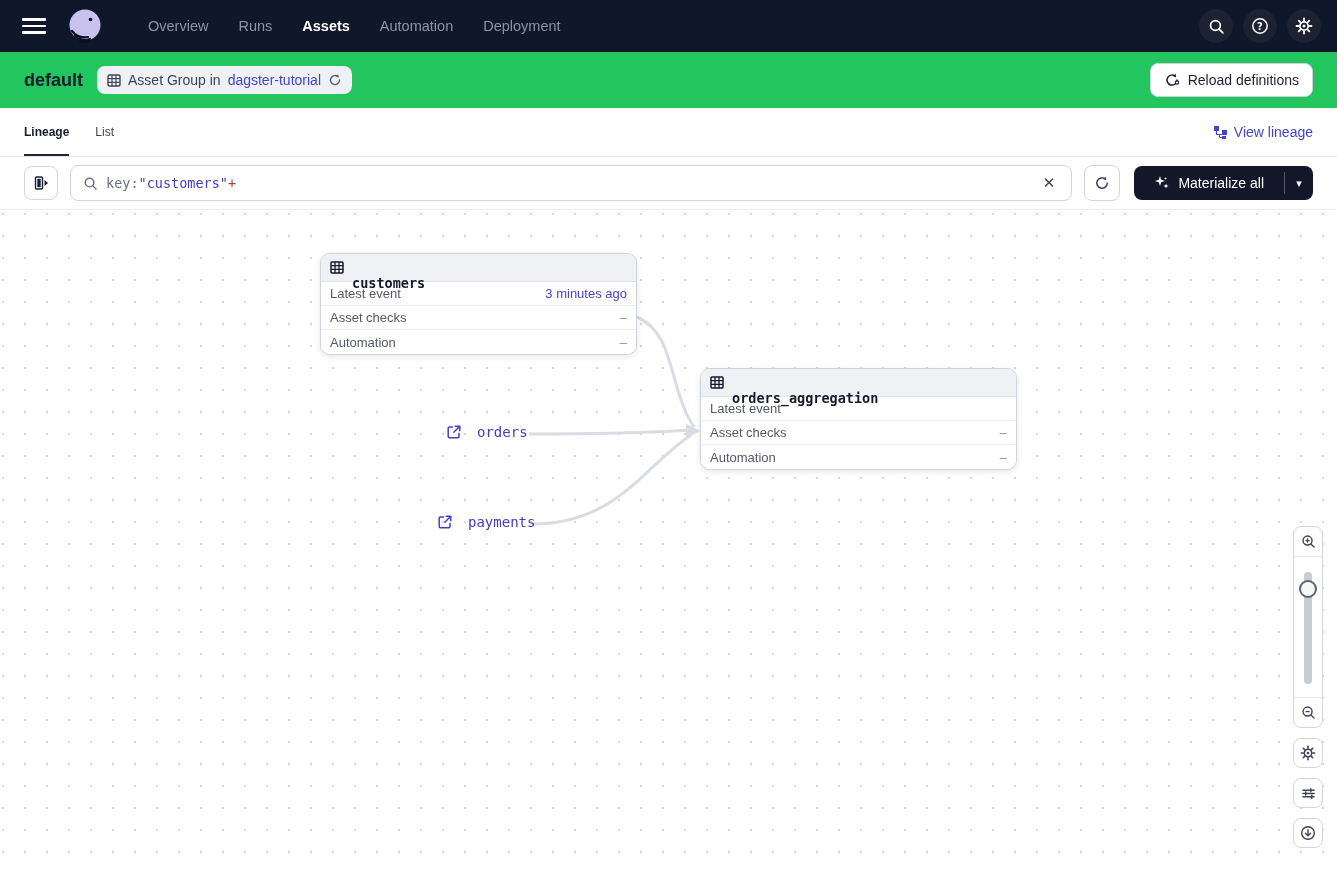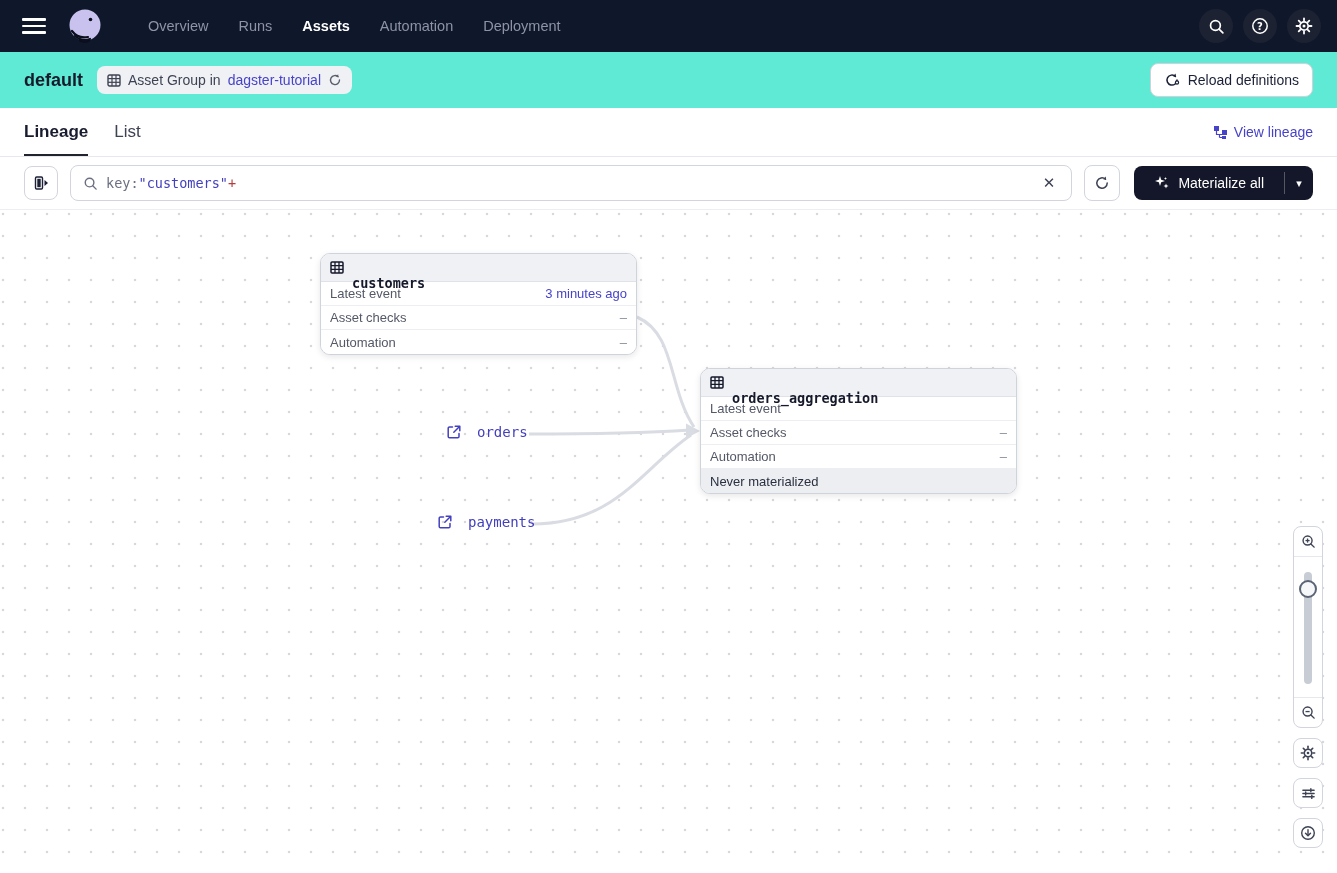--- a/index.html
+++ b/index.html
@@ -10,29 +10,29 @@
   .hamburger { width:24px; height:24px; display:flex; flex-direction:column; justify-content:center; gap:4px; margin:0 12px 0 6px; cursor:pointer; }
   .hamburger span { display:block; height:2.5px; background:#fff; border-radius:1px; }
   .logo { width:38px; height:38px; margin-left:8px; }
   .nav-links { display:flex; gap:30px; margin-left:44px; }
   .nav-link { font-size:14.5px; color:#8e93a6; cursor:pointer; }
   .nav-link.active { color:#fff; font-weight:700; }
   .nav-actions { margin-left:auto; display:flex; gap:10px; }
   .nav-icon-btn { width:34px; height:34px; border-radius:50%; background:#1d2232; display:flex; align-items:center; justify-content:center; cursor:pointer; }
 
   
-  .page-header { height:56px; display:flex; align-items:center; padding:0 24px; gap:14px; background:#5eead4; }
+  .page-header { height:56px; display:flex; align-items:center; padding:0 24px; gap:14px; background:#22c55e; }
   .page-title { font-size:18px; font-weight:700; color:#161a2b; }
   .group-tag { display:flex; align-items:center; gap:7px; background:#f0f1f4; border-radius:8px; height:28px; padding:0 10px; font-size:14px; color:#3e4354; }
   .group-tag a { color:#4743c9; text-decoration:none; cursor:pointer; }
   .reload-btn { margin-left:auto; height:34px; display:flex; align-items:center; gap:8px; border:1px solid #cfd2da; border-radius:8px; background:#fff; padding:0 13px; font-size:14px; color:#1b2036; cursor:pointer; }
 
   
   .tabs-row { height:49px; display:flex; align-items:stretch; padding:0 24px; border-bottom:1px solid #e6e8ee; }
-  .tab { display:flex; align-items:center; margin-right:26px; font-size:17px; color:#3e4354; cursor:pointer; border-bottom:2px solid transparent; padding-top:2px; }
+  .tab { display:flex; align-items:center; margin-right:26px; font-size:12px; color:#3e4354; cursor:pointer; border-bottom:2px solid transparent; padding-top:2px; }
   .tab.active { color:#181c2e; font-weight:700; border-bottom-color:#21242f; }
   .view-lineage { margin-left:auto; display:flex; align-items:center; gap:6px; color:#4743c9; font-size:14px; cursor:pointer; }
 
   
   .toolbar { height:53px; display:flex; align-items:center; gap:12px; padding:0 24px; border-bottom:1px solid #eceef2; }
   .sq-btn { width:34px; height:34px; border:1px solid #d2d5dd; border-radius:8px; background:#fff; display:flex; align-items:center; justify-content:center; cursor:pointer; flex:none; }
   .search-box { flex:1; height:36px; border:1px solid #d2d5dd; border-radius:8px; display:flex; align-items:center; gap:8px; padding:0 12px; background:#fff; }
   .search-text { font-family:"DejaVu Sans Mono", monospace; font-size:13.5px; flex:1; }
   .st-key { color:#6b6f80; } .st-quoted { color:#4340bf; } .st-op { color:#b13d3d; }
   .clear-x { color:#3e4354; font-size:15px; cursor:pointer; padding:4px; }
@@ -255,24 +255,20 @@
       <span class="row-value"></span>
     </div>
     <div class="node-row">
       <span class="row-label">Asset checks</span>
       <span class="row-value">–</span>
     </div>
     <div class="node-row">
       <span class="row-label">Automation</span>
       <span class="row-value">–</span>
     </div>
-    <div class="node-row status-never">
-      <span class="row-label">Never materialized</span>
-      <span class="row-value"></span>
-    </div>
   </div>
 
   <div class="ext-asset" style="left:447px; top:214px;">
     <svg width="14" height="14" viewBox="0 0 14 14">
         <path d="M12 8.5 V11.5 a1.3 1.3 0 0 1 -1.3 1.3 H2.5 A1.3 1.3 0 0 1 1.2 11.5 V3.3 A1.3 1.3 0 0 1 2.5 2 H5.5" fill="none" stroke="#4340bf" stroke-width="1.5" stroke-linecap="round"></path>
         <path d="M8.2 1.2 H12.8 V5.8 M12.5 1.5 L6.8 7.2" fill="none" stroke="#4340bf" stroke-width="1.5" stroke-linecap="round" stroke-linejoin="round"></path>
       </svg>
     <span>orders</span>
   </div>
   <div class="ext-asset" style="left:438px; top:304px;">

